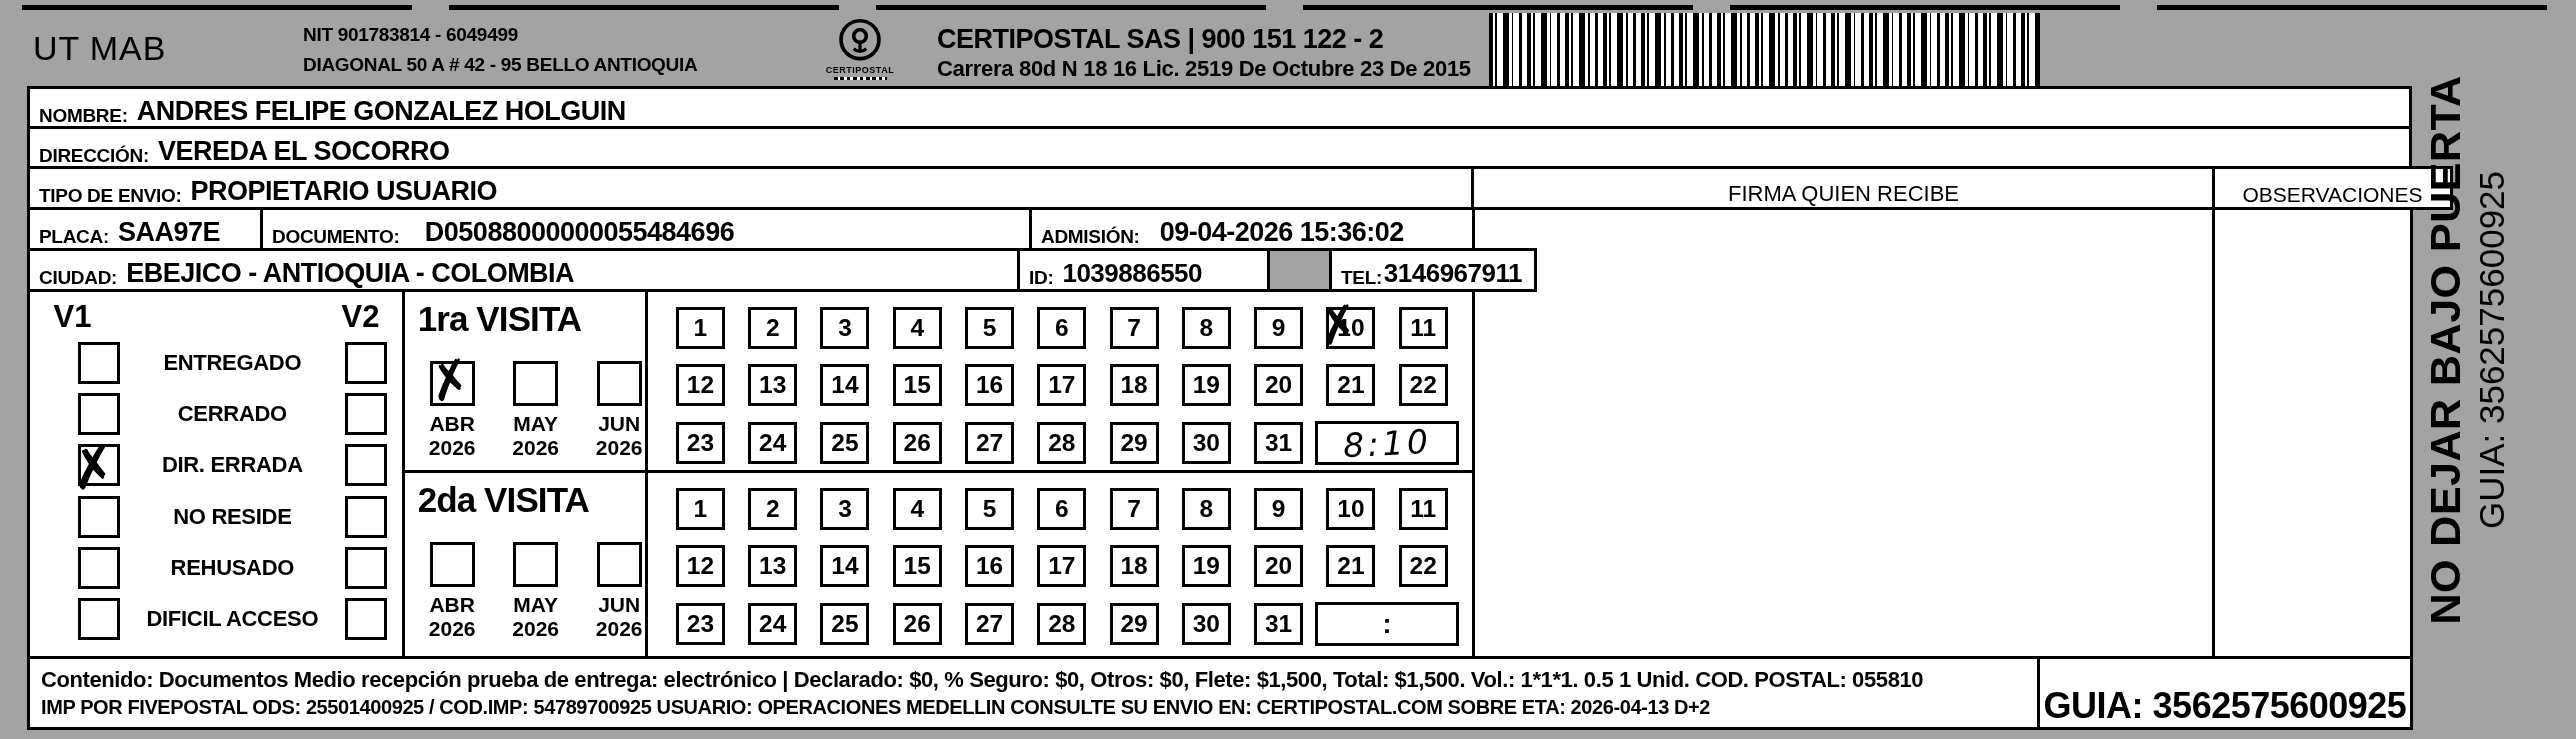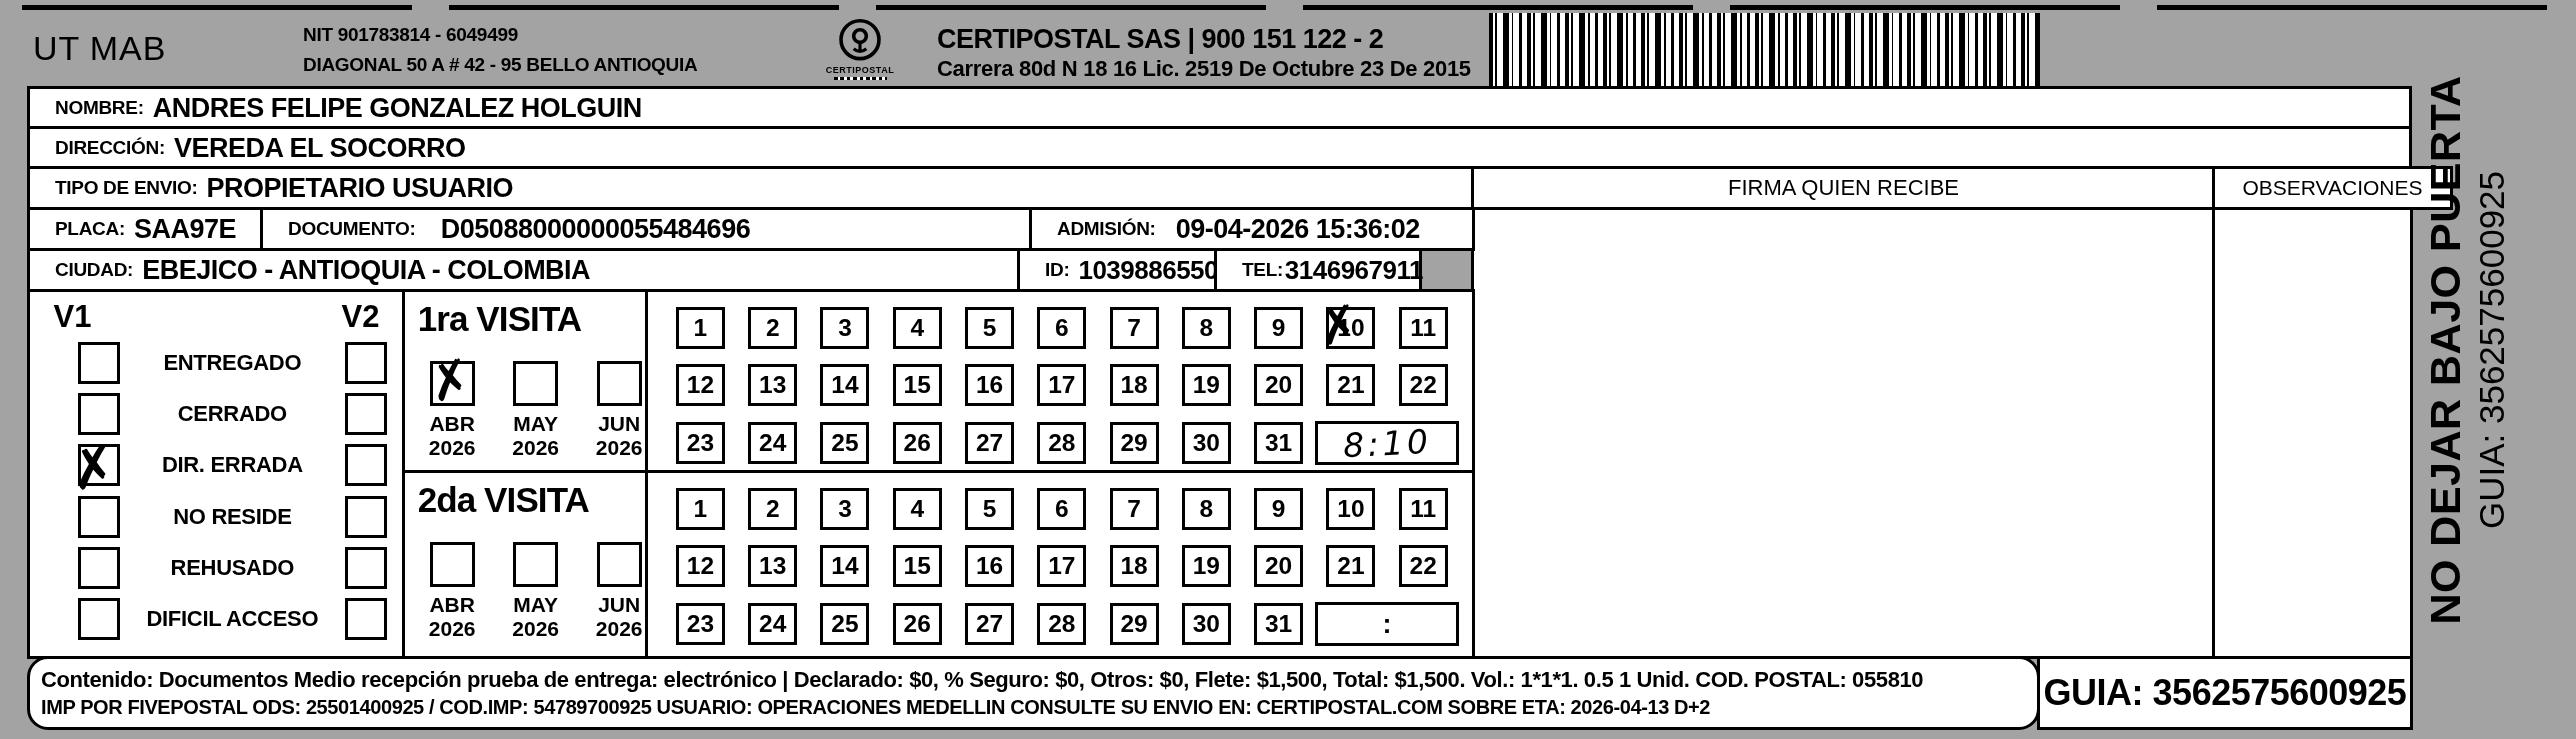--- a/index.html
+++ b/index.html
@@ -1,21 +1,21 @@
 <!DOCTYPE html>
 <html style="font-size:14.5px"><head>
 <meta charset="utf-8">
 <style>
   *{box-sizing:border-box;}
   html,body{margin:0;padding:0;background:#fff;}
   .sheet{position:relative;width:2576px;height:739px;background:#a3a3a3;color:#000;
          font-family:"Liberation Sans",sans-serif;overflow:hidden;}
   .abs{position:absolute;}
-  .cell{position:absolute;border:3.6px solid #000;background:#fff;display:flex;align-items:center;
-        padding:0 25px;white-space:nowrap;overflow:visible;}
+  .cell{position:absolute;border:3.6px solid #000;background:#fff;display:flex;align-items:flex-end;
+        padding:0 9px;white-space:nowrap;overflow:visible;}
   .lbl{font-size:19px;font-weight:700;letter-spacing:-0.3px;margin-right:9px;}
   .val{font-size:27px;font-weight:700;letter-spacing:-0.5px;}
   .hdr-center{justify-content:center;font-size:22px;font-weight:400;}
   
   .utmab{font-size:34px;font-weight:500;letter-spacing:0.9px;}
   .nitblock{font-size:19px;font-weight:700;line-height:30px;letter-spacing:-0.3px;margin-left:20px;}
   .cp1{font-size:27px;font-weight:700;letter-spacing:-0.5px;}
   .cp2{font-size:22px;font-weight:700;letter-spacing:-0.3px;}
   .logo{width:76px;text-align:center;}
   .logo-caption{font-size:9px;font-weight:700;letter-spacing:0.5px;margin-top:-2.7px;}
@@ -48,21 +48,21 @@
             justify-items:center;padding:14.5px 12.7px 9px 16.3px;align-content:start;}
   .daybox{width:49px;height:42px;border:3.6px solid #000;display:flex;align-items:center;
           justify-content:center;font-size:24.5px;font-weight:700;position:relative;background:#fff;}
   .x-over{position:absolute;font-size:49px;left:-11px;top:-9px;transform:rotate(-12deg);}
   .timebox{grid-column:span 2;width:100%;height:44px;border:3.6px solid #000;display:flex;
            align-items:center;justify-content:center;background:#fff;}
   .hand-time{font-family:"DejaVu Sans",sans-serif;font-style:italic;font-size:33px;
              letter-spacing:3.6px;transform:rotate(-3deg);}
   .time-colon{font-size:27px;font-weight:700;}
   
-  .foot-left{flex-direction:column;align-items:flex-start;justify-content:center;padding:3.6px 11px;border-radius:21px;}
+  .foot-left{flex-direction:column;align-items:flex-start;justify-content:center;padding:3.6px 11px;}
   .foot-l1{font-size:22px;font-weight:600;letter-spacing:-0.4px;white-space:nowrap;}
   .foot-l2{font-size:20px;font-weight:700;letter-spacing:-0.4px;white-space:nowrap;margin-top:3.6px;}
   .foot-guia{justify-content:center;font-size:36px;font-weight:600;letter-spacing:-0.5px;}
   
   .side-text{position:absolute;left:2466px;top:350px;transform:translate(-50%,-50%) rotate(-90deg);
              text-align:center;white-space:nowrap;}
   .side-warning{font-size:43px;font-weight:700;letter-spacing:0.5px;}
   .side-guia{font-size:35px;font-weight:500;margin-top:1.8px;}
 </style>
 </head>
@@ -126,21 +126,21 @@
   </div>
 
   <div class="cell" style="left:27px;top:248px;width:993px;height:44px;">
     <span class="lbl">CIUDAD:</span>
     <span class="val">EBEJICO - ANTIOQUIA - COLOMBIA</span>
   </div>
   <div class="cell" style="left:1017px;top:248px;width:253px;height:44px;">
     <span class="lbl">ID:</span>
     <span class="val" style="font-size:26px;">1039886550</span>
   </div>
-  <div class="cell" style="left:1214px;top:248px;width:208px;height:44px;">
+  <div class="cell" style="left:1329px;top:248px;width:208px;height:44px;">
     <span class="lbl" style="margin-right:1.8px;">TEL:</span>
     <span class="val" style="font-size:26px;">3146967911</span>
   </div>
 
   <div class="cell status-panel" style="left:27px;top:289px;width:379px;height:370px;">
     <div class="vheader">
       <span>V1</span>
       <span>V2</span>
     </div>
     <div class="status-rows">

